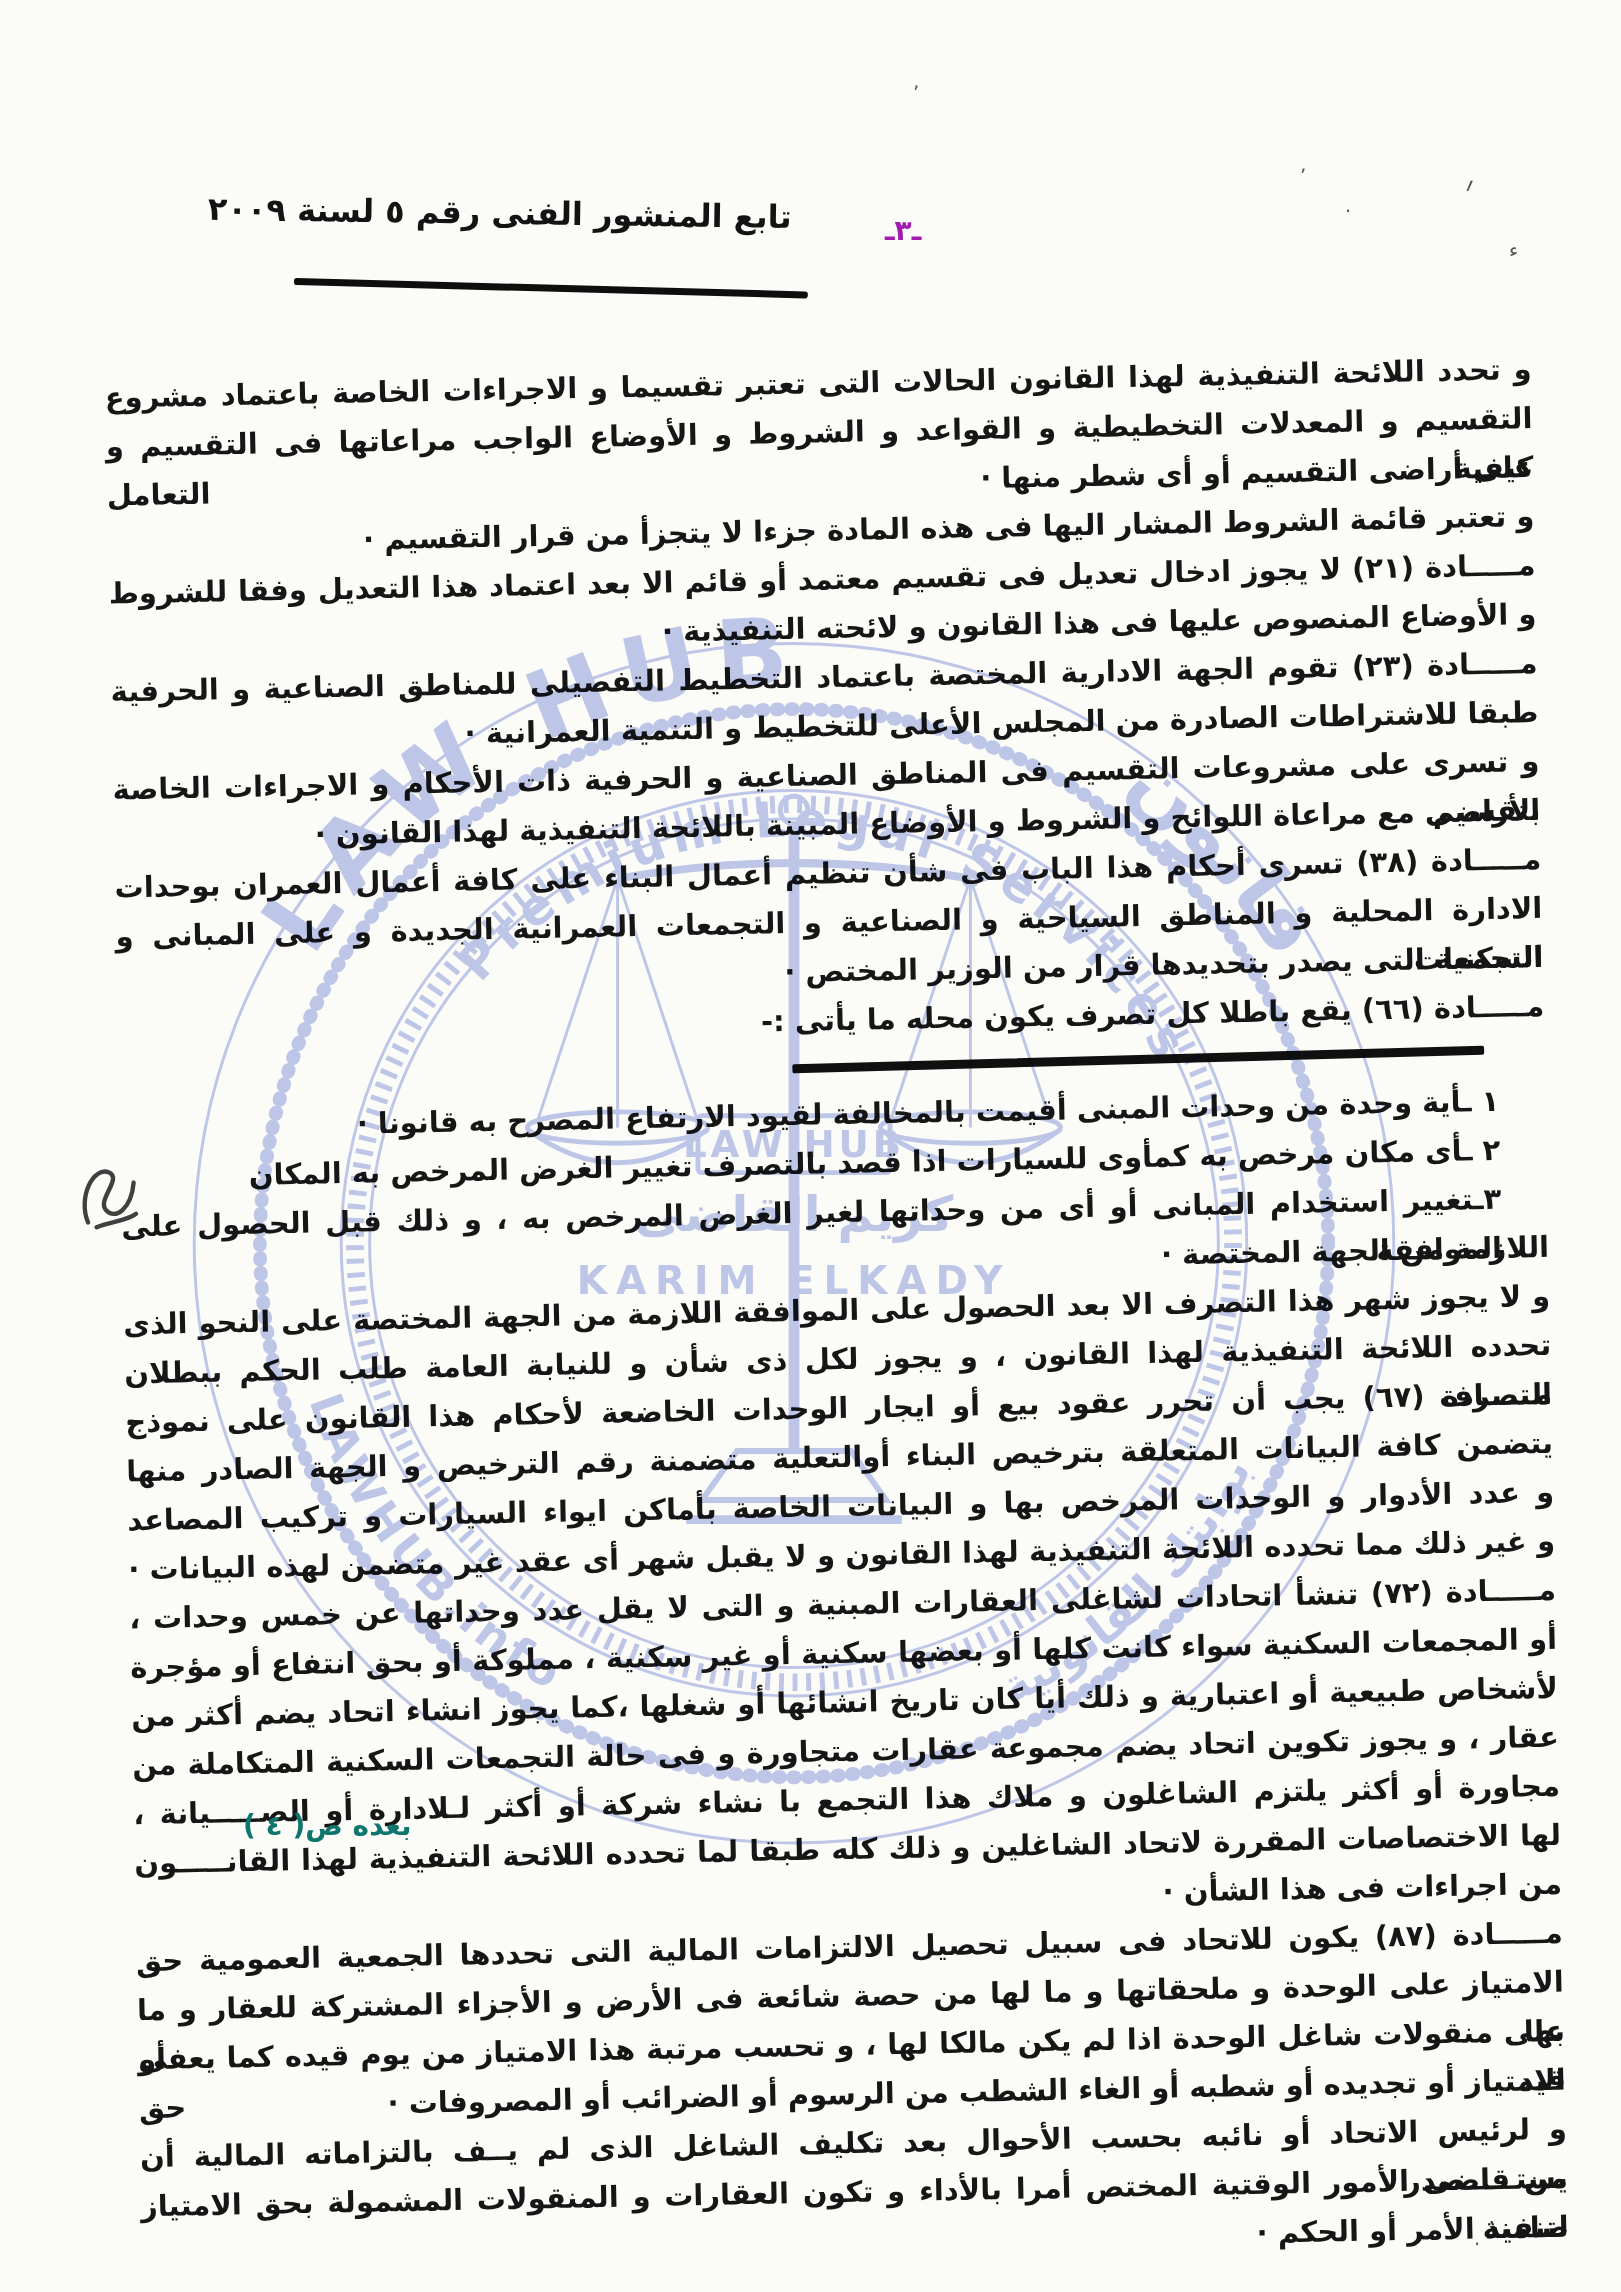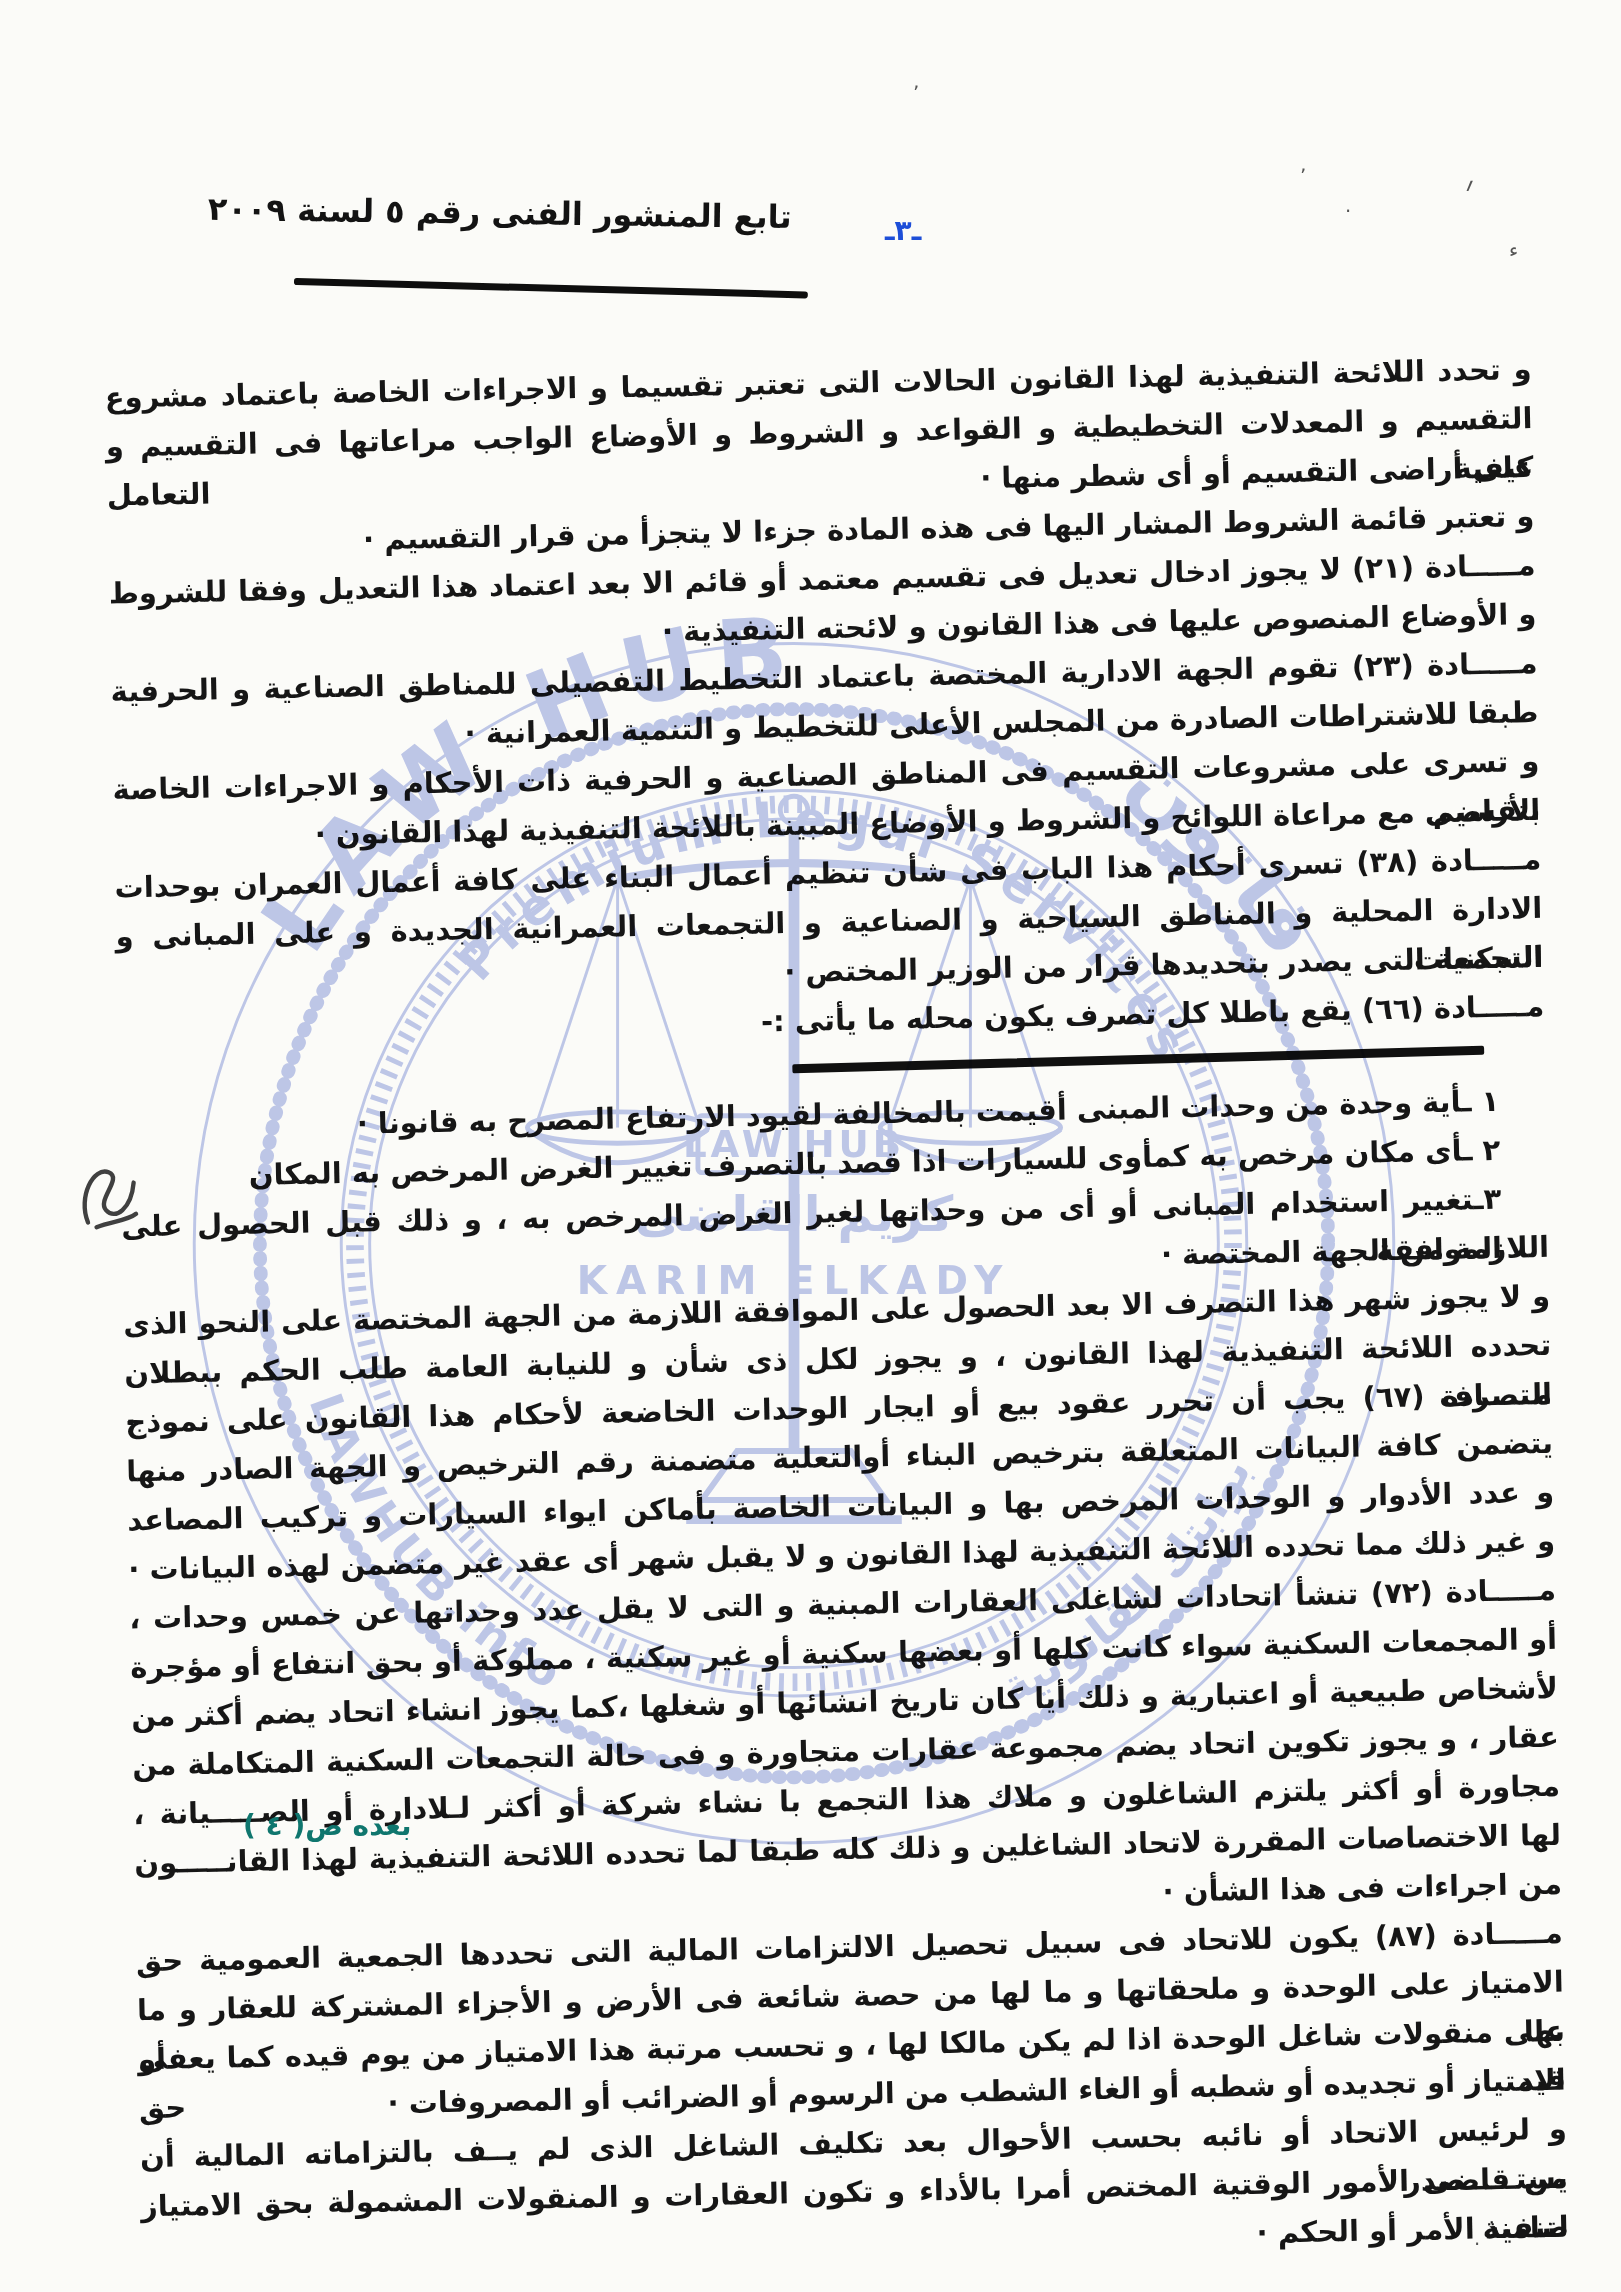--- a/index.html
+++ b/index.html
@@ -11,21 +11,21 @@
   
   .header-title{
     position:absolute;top:198px;right:829px;
     font-size:32px;font-weight:bold;color:#131313;
     direction:rtl;white-space:nowrap;
     transform:rotate(0.8deg);transform-origin:top right;
     letter-spacing:1px;
   }
   .page-number{
     position:absolute;top:214px;left:885px;
-    font-size:28px;font-weight:bold;color:#1d4ed8;direction:rtl;
+    font-size:28px;font-weight:bold;color:#a21caf;direction:rtl;
   }
   .header-rule{
     position:absolute;top:278px;left:294px;width:514px;height:6.9px;
     background:#0e0e0e;border-radius:2.9px;
     transform:rotate(1.5deg);transform-origin:left center;
   }
   
   .text-block{
     position:absolute;top:345px;left:104px;right:90px;
     direction:rtl;color:#161616;

